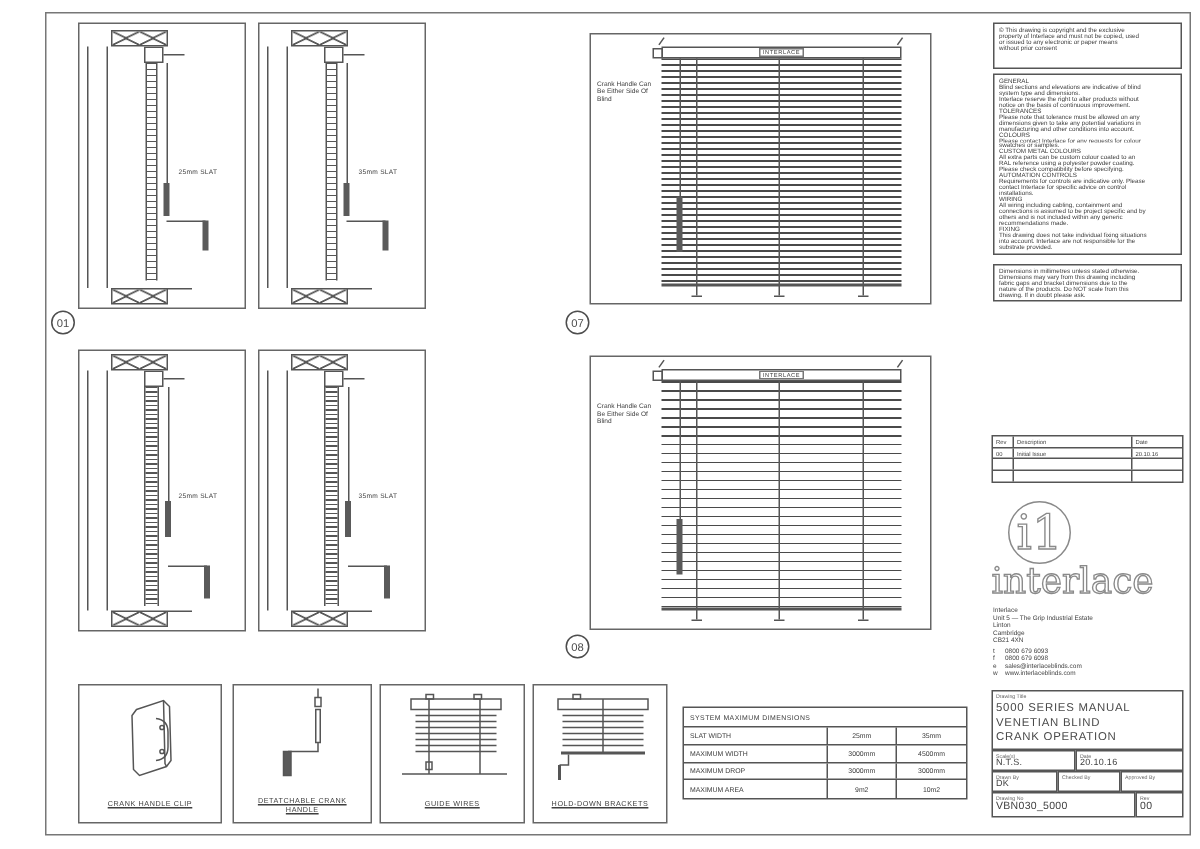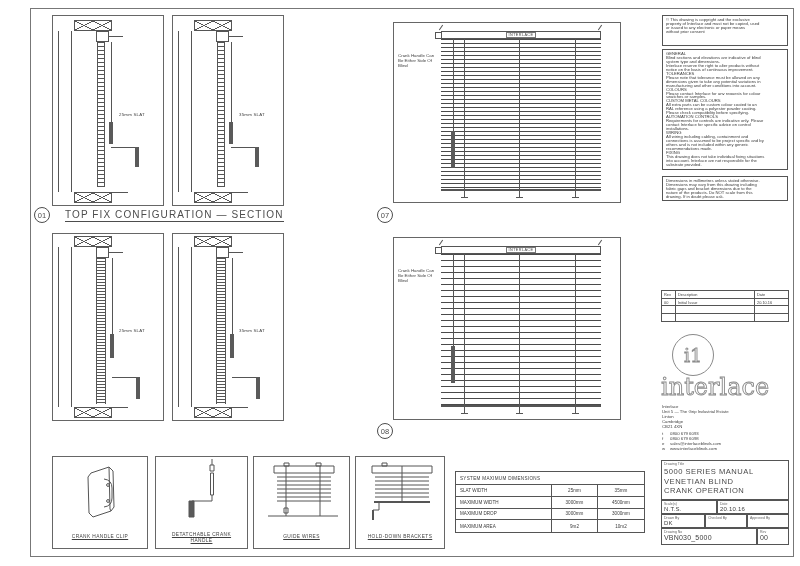--- a/index.html
+++ b/index.html
@@ -14,41 +14,41 @@
   .xbox{position:absolute;border:1px solid #555;background-image:
     linear-gradient(to bottom right,transparent calc(50% - .6px),#555 calc(50% - .6px),#555 calc(50% + .6px),transparent calc(50% + .6px)),
     linear-gradient(to top right,transparent calc(50% - .6px),#555 calc(50% - .6px),#555 calc(50% + .6px),transparent calc(50% + .6px));
     background-size:18px 100%;background-repeat:repeat-x}
   .ladder{position:absolute;border-left:1px solid #555;border-right:1px solid #555;
     background:repeating-linear-gradient(to bottom,#555 0,#555 1px,transparent 1px,transparent 4px)}
   .ladder.dense{background:repeating-linear-gradient(to bottom,#555 0,#555 1px,transparent 1px,transparent 3px)}
   .hrailbox{position:absolute;border:1px solid #555;background:#fff}
   .sleeve,.grip{position:absolute;background:#5a5a5a}
   .slabel{position:absolute;font-size:4.4px;letter-spacing:.2px;color:#3f3f3f;white-space:nowrap}
-  .dtitle{position:absolute;display:flex;align-items:center;gap:15px}
+  .dtitle{position:absolute;display:flex;align-items:center;gap:3px}
   .dnum{width:16px;height:16px;border:1px solid #4d4d4d;border-radius:50%;font-size:7.5px;color:#4d4d4d;display:flex;align-items:center;justify-content:center;flex:0 0 auto}
   .dtext{font-size:10px;letter-spacing:1.1px;color:#4d4d4d;border-bottom:1px solid #4d4d4d;padding-bottom:1px;white-space:nowrap}
   .crank-note{position:absolute;left:4px;top:30px;width:46px;font-size:4.4px;line-height:5.2px;white-space:pre-line}
   .headrail{position:absolute;border:1px solid #555;display:flex;align-items:center;justify-content:center}
   .hr-label{font-size:3.8px;letter-spacing:.4px;border:1px solid #777;padding:0 2px;line-height:4.6px;background:#fff}
   .slats{position:absolute}
   .slats25{background:repeating-linear-gradient(to bottom,#4a4a4a 0,#4a4a4a 1px,transparent 1px,transparent 4px)}
   .slats35{background:repeating-linear-gradient(to bottom,#4a4a4a 0,#4a4a4a 1px,transparent 1px,transparent 6px)}
   .tick{position:absolute;width:6px;height:0;border-top:1px solid #555;transform:rotate(-55deg)}
   
   .notebox{position:absolute;left:662px;width:126px;border:1px solid #555;padding:2px 3px;font-size:4.2px;line-height:4.2px;color:#3b3b3b}
   .note-line{min-height:3.95px;line-height:3.95px;white-space:nowrap;overflow:hidden}
   .rev-table{position:absolute;left:661px;top:290px;width:128px;border:1px solid #555;font-size:3.9px}
   .rev-row{display:grid;grid-template-columns:14px 79px 33px;height:7.5px;border-bottom:1px solid #555}
   .rev-row:last-child{border-bottom:none}
   .rev-row div{border-right:1px solid #555;padding:1px 2px 0;overflow:hidden;white-space:nowrap}
   .rev-row div:last-child{border-right:none}
   .outline{color:#9a9a9a}
   @supports (-webkit-text-stroke:1px #000){.outline{color:#fff;-webkit-text-stroke:.9px #8a8a8a}}
-  .logo-circle{position:absolute;left:672px;top:334px;width:42px;height:42px;border:1.5px solid #8a8a8a;border-radius:50%;display:flex;align-items:center;justify-content:center;font-family:"DejaVu Serif",serif;font-size:19px}
+  .logo-circle{position:absolute;left:672px;top:334px;width:42px;height:42px;border:1.5px solid #8a8a8a;border-radius:50%;display:flex;align-items:center;justify-content:center;font-family:"DejaVu Serif",serif;font-size:32px}
   .logo-word{position:absolute;left:661px;top:374px;font-family:"DejaVu Serif",serif;font-size:24px;letter-spacing:0;line-height:26px}
   .addr{position:absolute;left:662px;top:404px;font-size:4.3px;line-height:5px}
   .contacts{position:absolute;left:662px;top:431px;font-size:4.3px;line-height:5px}
   .contacts .pfx{display:inline-block;width:8px}
   
   .dims-table{position:absolute;left:455px;top:471px;width:190px;border:1px solid #555;font-size:4.6px;color:#3b3b3b;background:#fff}
   .dims-title{height:13px;border-bottom:1px solid #555;display:flex;align-items:center;padding-left:4px;letter-spacing:.3px}
   .dims-row{display:grid;grid-template-columns:96px 46px 46px;height:11.8px;border-bottom:1px solid #555}
   .dims-row:last-child{border-bottom:none}
   .dims-row .c0{border-right:1px solid #555;display:flex;align-items:center;padding-left:4px}
@@ -94,21 +94,20 @@
     <div class="vline" style="left:58px;top:26px;height:80px"></div>
     <div class="sleeve" style="left:56px;top:106px;width:4px;height:22px"></div>
     <div class="hline" style="left:58px;top:131px;width:26px"></div>
     <div class="grip" style="left:82px;top:131px;width:4px;height:20px"></div>
     <div class="xbox" style="left:21px;top:176px;width:38px;height:11px"></div>
     <div class="hline" style="left:59px;top:176px;width:16px"></div>
     <div class="slabel" style="left:66px;top:96px">35mm SLAT</div>
   </div>
   <div class="dtitle" style="left:34px;top:207px">
     <span class="dnum">01</span>
-    <span class="dtext">TOP FIX CONFIGURATION — SECTION</span>
   </div>
 
   <div class="panel" style="left:52px;top:233px;width:112px;height:188px">
     <div class="xbox" style="left:21px;top:2px;width:38px;height:11px"></div>
     <div class="vline" style="left:5px;top:13px;height:160px"></div>
     <div class="vline" style="left:18px;top:13px;height:160px"></div>
     <div class="hrailbox" style="left:43px;top:13px;width:13px;height:11px"></div>
     <div class="hline" style="left:56px;top:18px;width:14px"></div>
     <div class="ladder dense" style="left:43px;top:24px;width:10px;height:146px"></div>
     <div class="vline" style="left:59px;top:24px;height:78px"></div>

